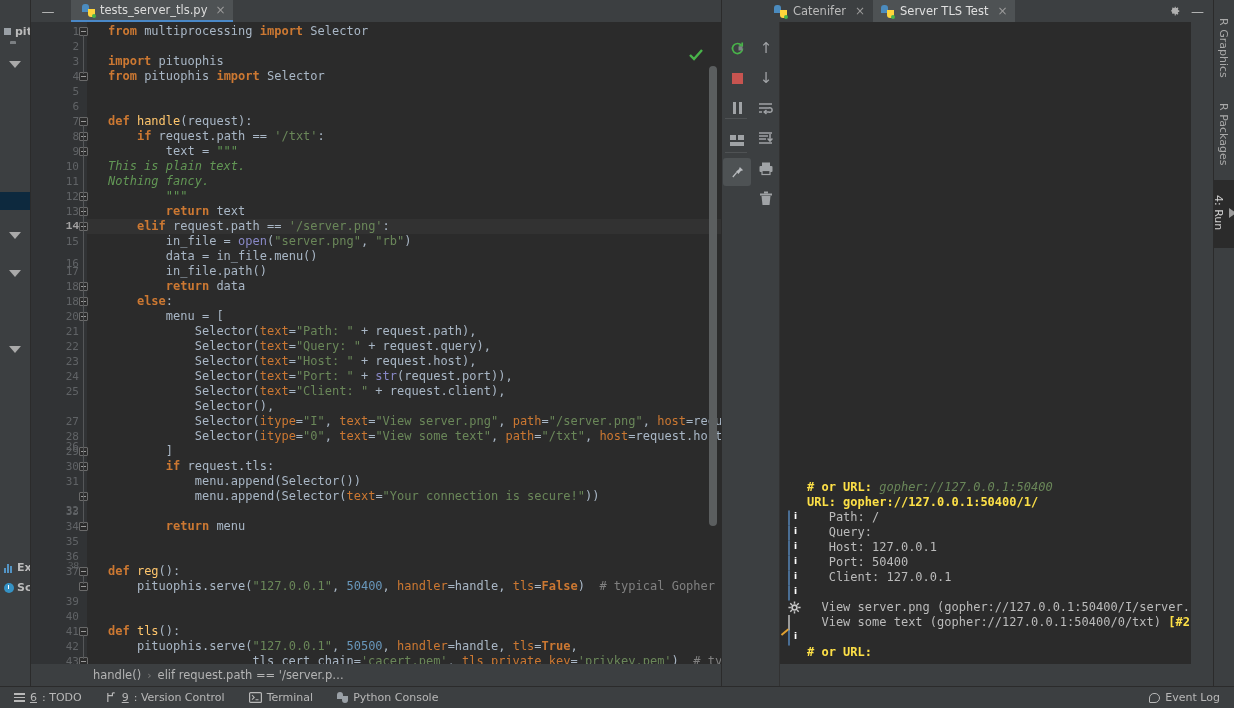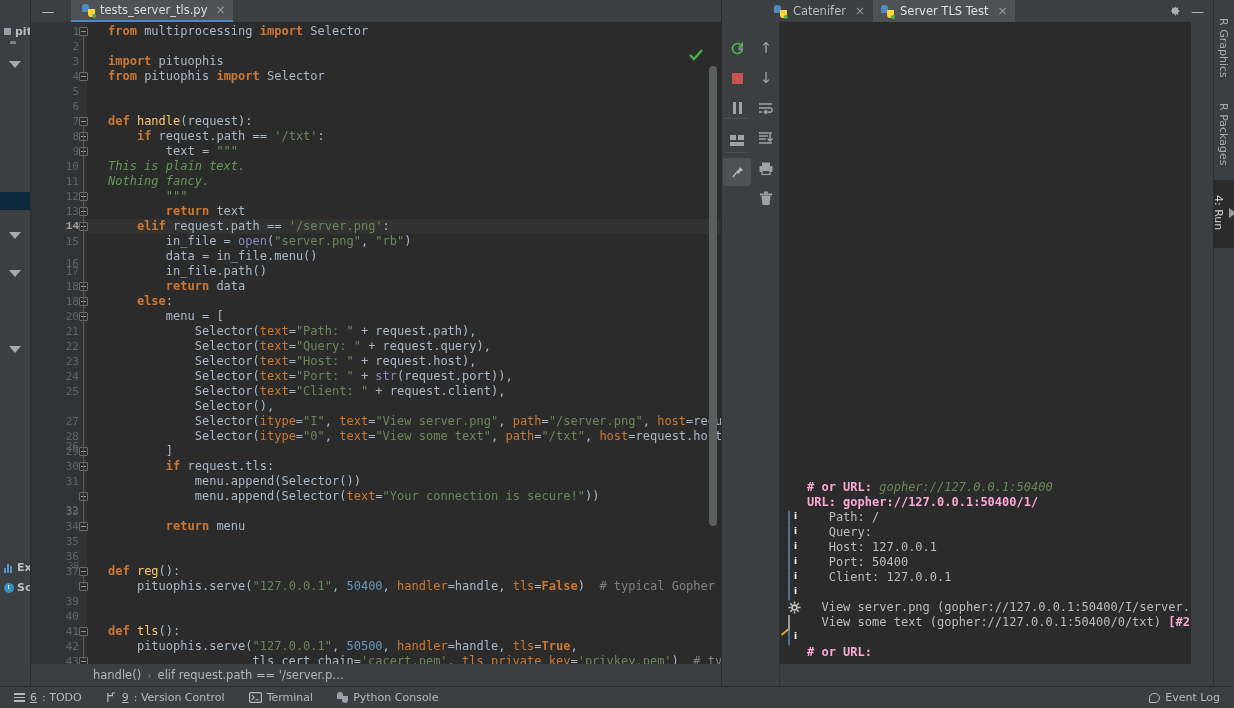--- a/index.html
+++ b/index.html
@@ -94,21 +94,21 @@
 
   #run-toolbar { position:absolute; left:0; top:22px; width:58px; height:664px; background:#3c3f41; border-right:1px solid #323232;}
   .tbtn { position:absolute; width:28px; height:28px; display:flex; align-items:center; justify-content:center;}
   .tbtn.pinned { background:#4e5254; border-radius:3px; }
   .tsep { position:absolute; left:3px; width:22px; height:1px; background:#4f5254; }
 
   #console { position:absolute; left:58px; top:22px; right:22px; bottom:22px; background:#2b2b2b; overflow:hidden;}
   #console-text { position:absolute; left:8px; bottom:4px; font-family:"DejaVu Sans Mono","Liberation Mono",monospace;
     font-size:12px; line-height:15px; color:#bbbbbb; white-space:pre;}
   .c-green { color:#6a8759; font-style:italic; }
-  .c-white { color:#f9a8d4; font-weight:bold; }
+  .c-white { color:#fde047; font-weight:bold; }
   .cline { height:15px; display:flex; align-items:center; }
   .cico { width:13px; height:13px; margin-right:6px; flex:0 0 auto; }
   .info-ico { width:13px;height:13px;border-radius:2px;background:linear-gradient(#8fb4d9,#5985b0); border:1px solid #4a6e94; position:relative;}
   .info-ico:after{content:"i";position:absolute;left:0;top:-2px;width:13px;text-align:center;color:#fff;font-size:9px;font-weight:bold;font-family:"DejaVu Sans",sans-serif;}
   .note-ico { width:12px;height:12px;background:#e8e8e8;border:1px solid #9a9a9a;position:relative;}
   .note-ico:after{content:"";position:absolute;right:0px;bottom:0px;width:9px;height:2px;background:#e0a030;transform:rotate(-40deg);transform-origin:right bottom;}
 
   
   #right-strip { position:absolute; right:0; top:0; width:21px; height:686px; background:#3c3f41; border-left:1px solid #2b2b2b;}
   .rs-item { position:absolute; right:0; width:21px; color:#a9a9a9; font-size:11px;

